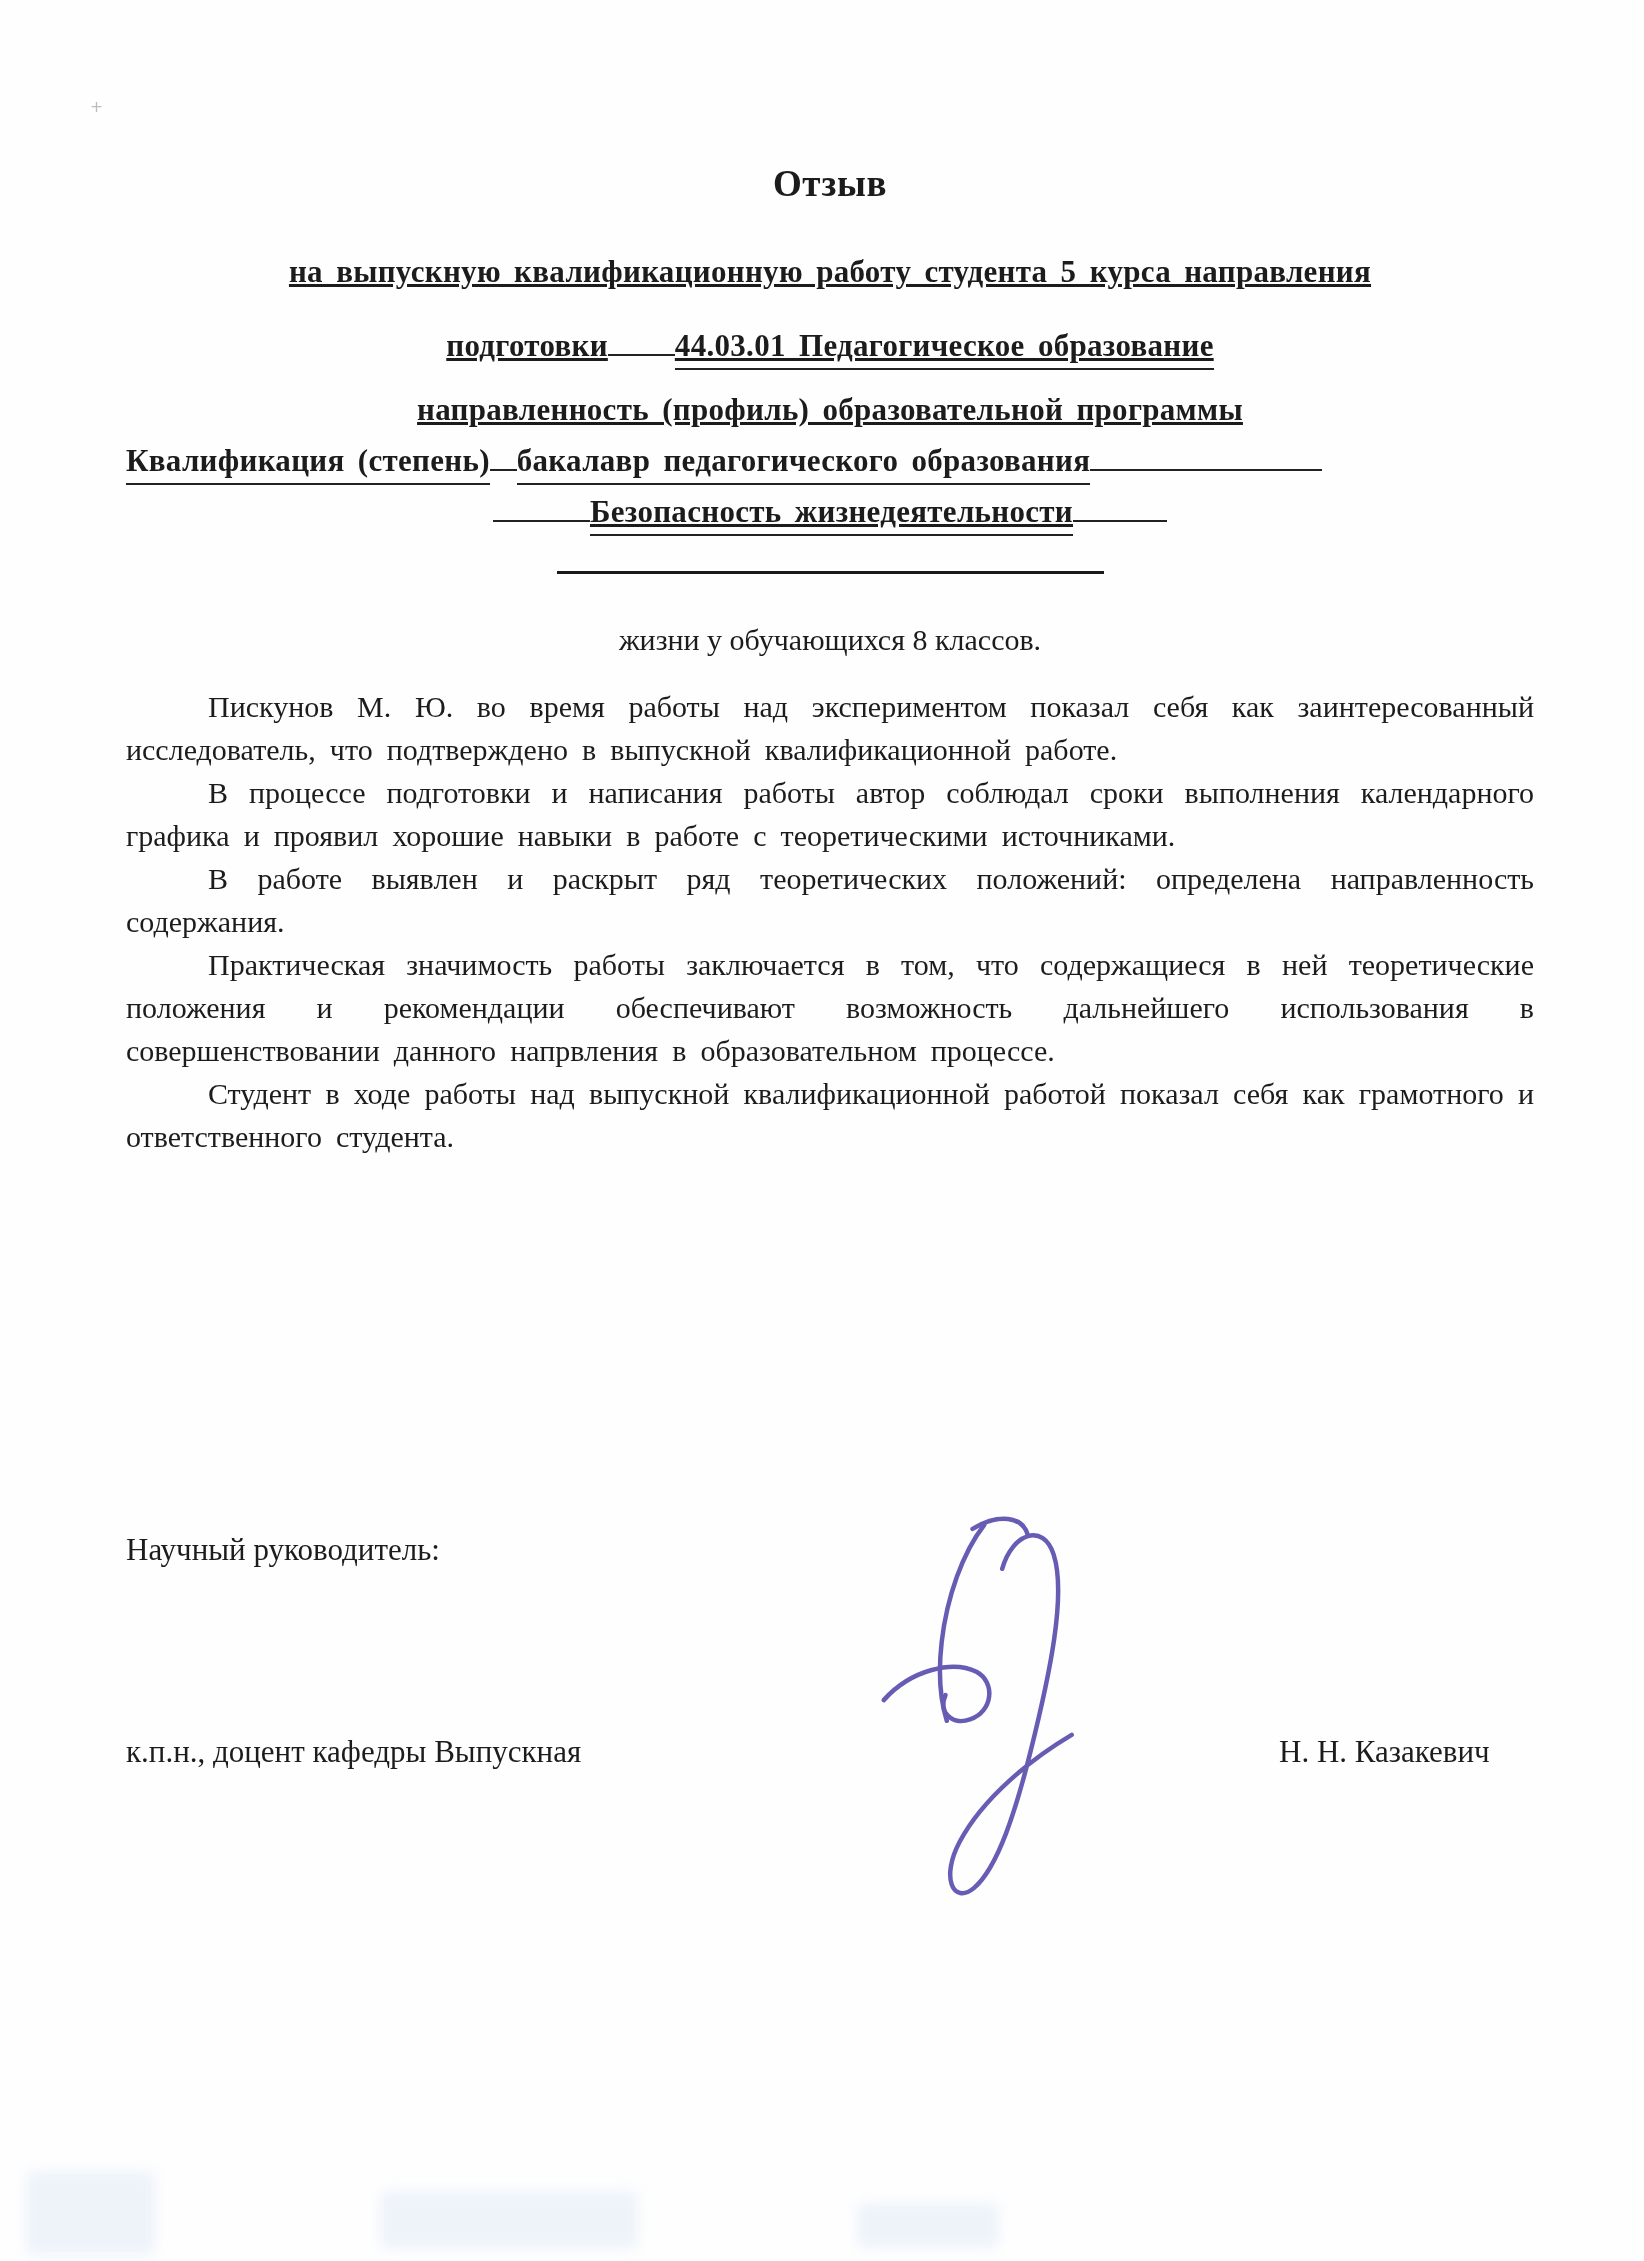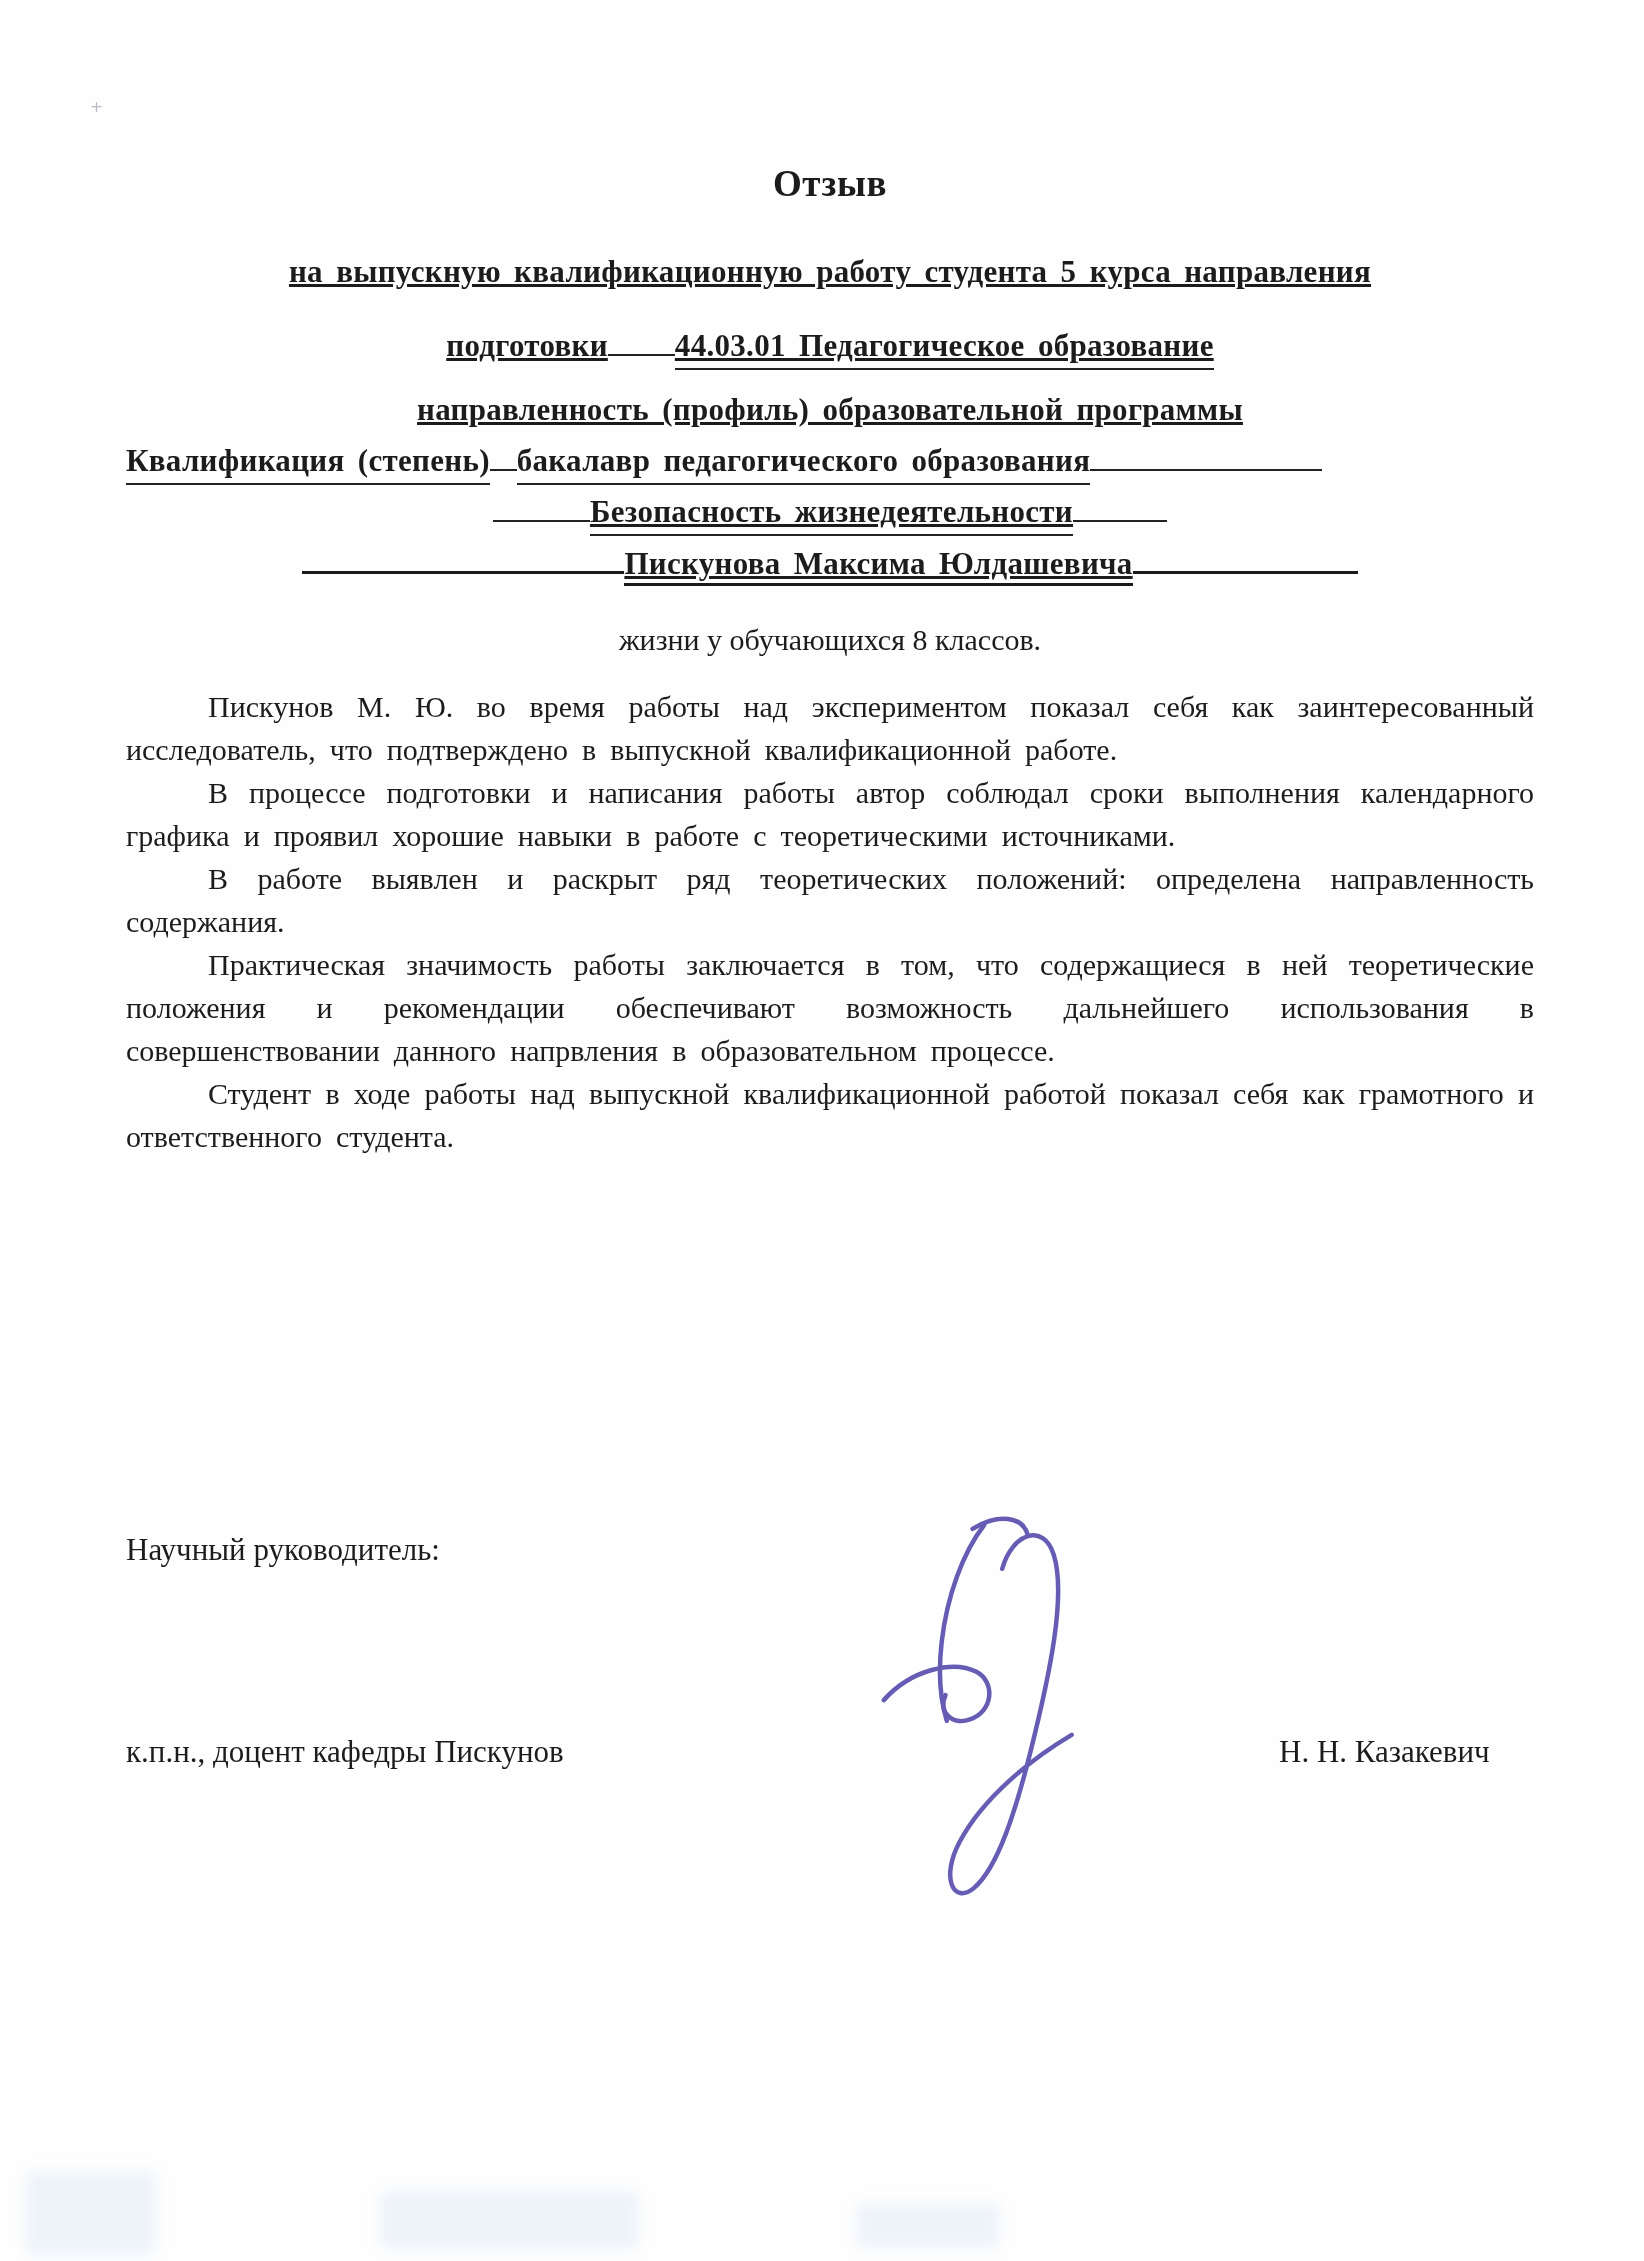--- a/index.html
+++ b/index.html
@@ -131,37 +131,37 @@
 
     <div class="h-line mb-sm">
       <span class="u">Квалификация (степень)</span><span class="blank" style="width:27px"></span><span class="u">бакалавр педагогического образования</span><span class="blank" style="width:232px"></span>
     </div>
 
     <div class="h-line h-center mb-sm">
       <span class="blank" style="width:97px"></span><span class="u">Безопасность жизнедеятельности</span><span class="blank" style="width:94px"></span>
     </div>
 
     <div class="h-line h-center" style="margin-bottom:40px">
-      <span class="blank-thick" style="width:322px"></span><span class="u-thick">Пискунова Максима Юлдашевича</span><span class="blank-thick" style="width:225px"></span>
+      <span class="blank-thick" style="width:322px"></span><span class="blank-thick" style="width:225px"></span>
     </div>
 
     <div class="thesis-line">жизни у обучающихся 8 классов.</div>
 
     <div class="body-text">
       <p>Пискунов М. Ю. во время работы над экспериментом показал себя как заинтересованный исследователь, что подтверждено в выпускной квалификационной работе.</p>
       <p>В процессе подготовки и написания работы автор соблюдал сроки выполнения календарного графика и проявил хорошие навыки в работе с теоретическими источниками.</p>
       <p>В работе выявлен и раскрыт ряд теоретических положений: определена направленность содержания.</p>
       <p>Практическая значимость работы заключается в том, что содержащиеся в ней теоретические положения и рекомендации обеспечивают возможность дальнейшего использования в совершенствовании данного напрвления в образовательном процессе.</p>
       <p>Студент в ходе работы над выпускной квалификационной работой показал себя как грамотного и ответственного студента.</p>
     </div>
 
   </div>
 
   <div class="supervisor-label">Научный руководитель:</div>
-  <div class="supervisor-position">к.п.н., доцент кафедры Пискунов</div>
+  <div class="supervisor-position">к.п.н., доцент кафедры Выпускная</div>
   <div class="supervisor-name">Н. Н. Казакевич</div>
 
   <div class="signature">
     <svg viewBox="0 0 400 640" xmlns="http://www.w3.org/2000/svg">
       <g fill="none" stroke="#5a4fae" stroke-width="7" stroke-linecap="round" opacity="0.92">
         <path d="M190 34 C230 10 268 14 276 44"></path>
         <path d="M208 28 C175 70 150 140 142 210 C136 262 140 300 150 332"></path>
         <path d="M52 300 C95 252 160 238 196 256 C226 272 222 318 186 330 C158 340 136 318 148 292"></path>
         <path d="M236 96 C252 40 300 24 316 74 C336 136 310 260 280 380 C258 468 230 560 192 592 C160 618 140 576 170 520 C206 452 280 392 344 354"></path>
       </g>

